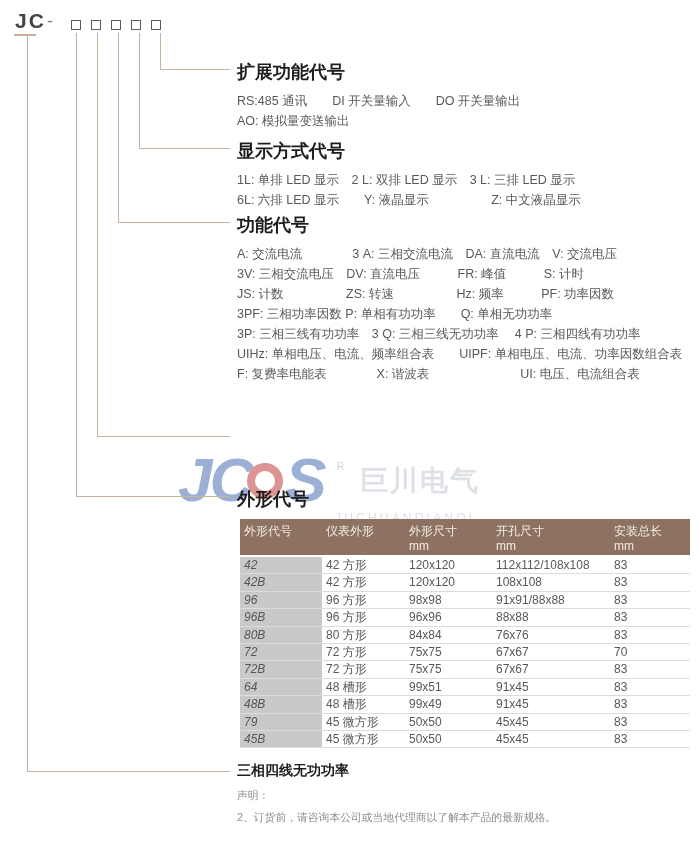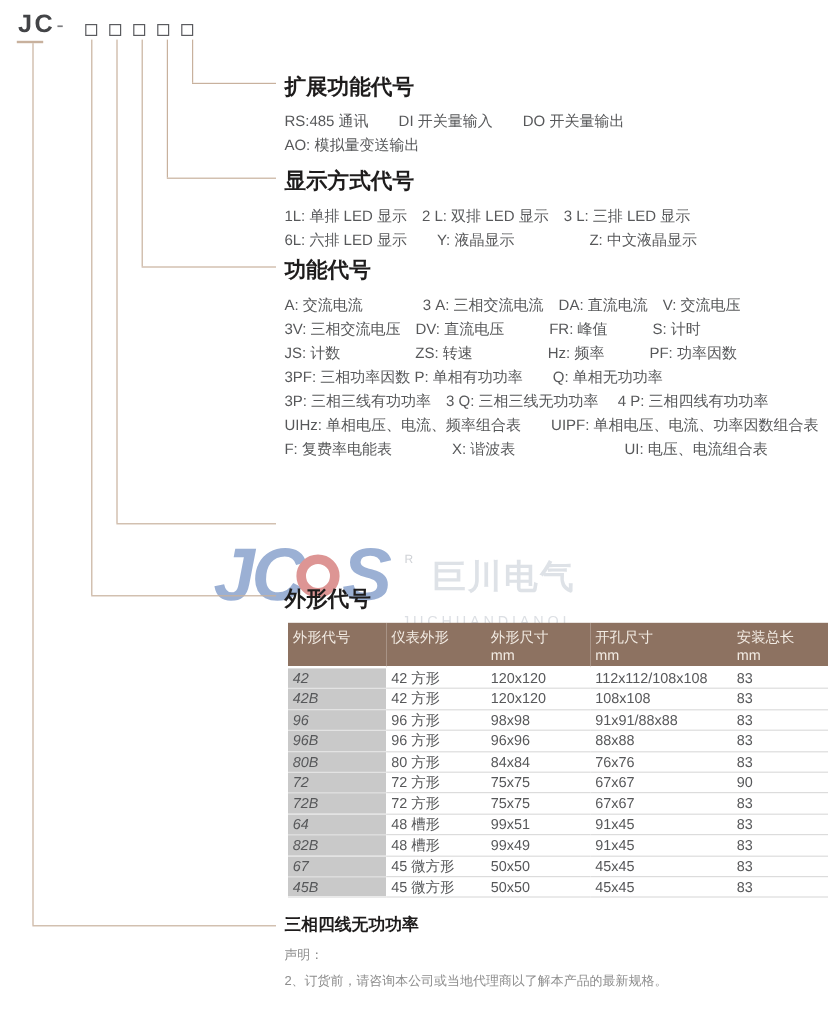--- a/index.html
+++ b/index.html
@@ -195,45 +195,45 @@
             <td>80 方形</td>
             <td>84x84</td>
             <td>76x76</td>
             <td>83</td>
           </tr>
           <tr>
             <td>72</td>
             <td>72 方形</td>
             <td>75x75</td>
             <td>67x67</td>
-            <td>90</td>
+            <td>70</td>
           </tr>
           <tr>
             <td>72B</td>
             <td>72 方形</td>
             <td>75x75</td>
             <td>67x67</td>
             <td>83</td>
           </tr>
           <tr>
             <td>64</td>
             <td>48 槽形</td>
             <td>99x51</td>
             <td>91x45</td>
             <td>83</td>
           </tr>
           <tr>
-            <td>82B</td>
+            <td>48B</td>
             <td>48 槽形</td>
             <td>99x49</td>
             <td>91x45</td>
             <td>83</td>
           </tr>
           <tr>
-            <td>67</td>
+            <td>79</td>
             <td>45 微方形</td>
             <td>50x50</td>
             <td>45x45</td>
             <td>83</td>
           </tr>
           <tr>
             <td>45B</td>
             <td>45 微方形</td>
             <td>50x50</td>
             <td>45x45</td>

